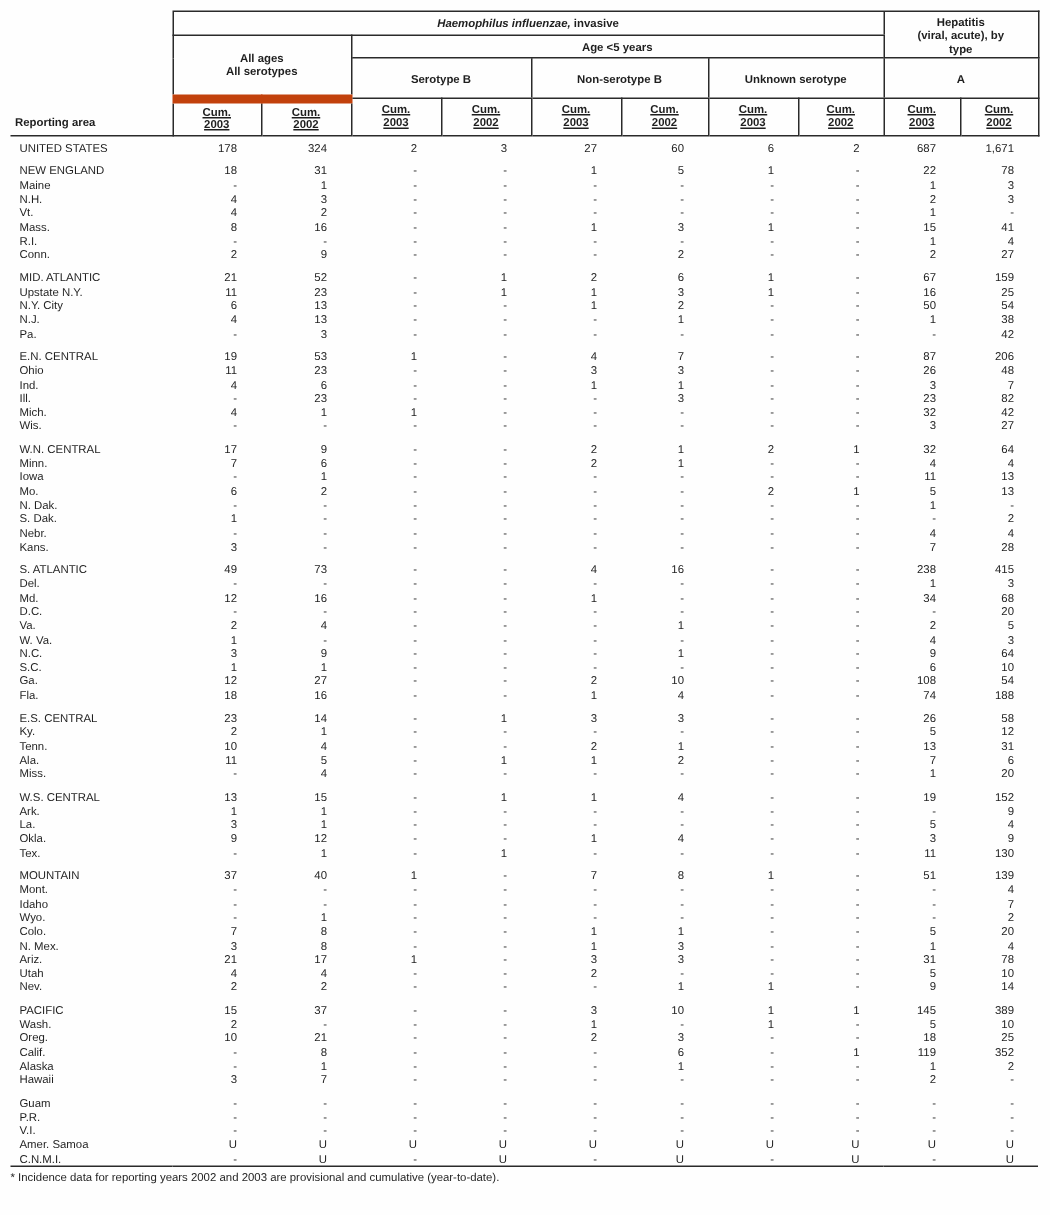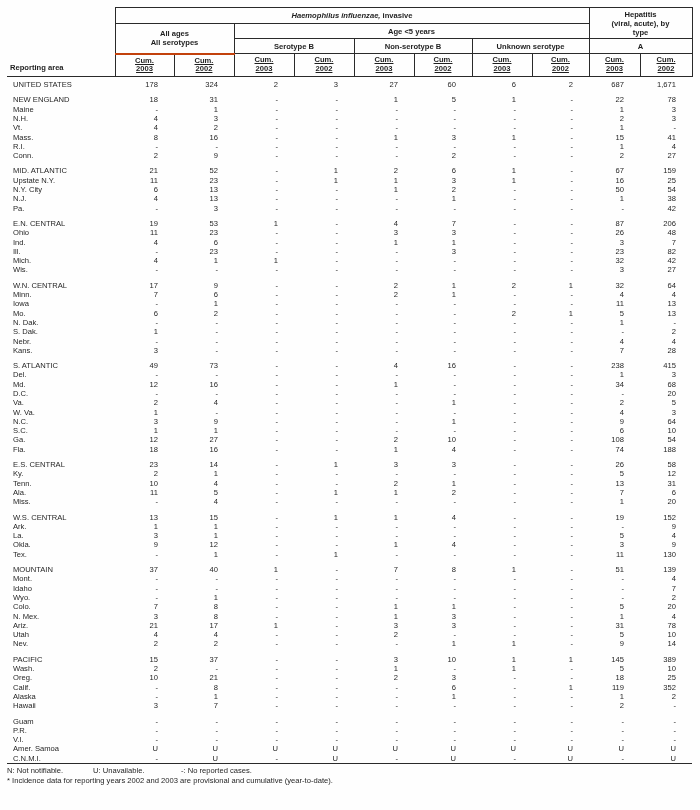--- a/index.html
+++ b/index.html
@@ -10,23 +10,23 @@
   }
   .title { font-size:9.5px; font-weight:bold; line-height:11.5px; margin-bottom:5px; color:#191919; }
   .title i { font-style:italic; }
   table { border-collapse:collapse; table-layout:fixed; width:685px; border-bottom:1.6px solid #2a2a2a; }
   th, td { margin:0; }
   thead th { font-size:7.6px; font-weight:bold; text-align:center; vertical-align:middle; padding:1px 16px; line-height:9px; color:#1f1f1f; }
   .ra-head { border-right:1px solid #2a2a2a; border-bottom:1.6px solid #2a2a2a; text-align:left; vertical-align:bottom; padding:0 0 4px 3px; }
   .hinf { border-top:1px solid #2a2a2a; border-bottom:1px solid #2a2a2a; height:16px; }
   .hinf i { font-style:italic; }
   .hep  { border-top:1px solid #2a2a2a; border-left:1px solid #2a2a2a; border-right:1px solid #2a2a2a; border-bottom:1px solid #2a2a2a; }
-  .allages { border-right:1px solid #2a2a2a; border-bottom:2px solid #c2410c;text-align:center; }
+  .allages { border-right:1px solid #2a2a2a; border-bottom:6px solid #c2410c;text-align:center; }
   .age5 { border-left:1px solid #2a2a2a; border-bottom:1px solid #2a2a2a; height:15px; }
-  .grp  { border-left:1px solid #2a2a2a; border-bottom:1px solid #2a2a2a; height:15px; }
+  .grp  { border-left:1px solid #2a2a2a; border-bottom:1px solid #2a2a2a; height:27px; }
   .grp-a { border-right:1px solid #2a2a2a; }
   #cum-row th { border-left:1px solid #2a2a2a; border-bottom:1.6px solid #2a2a2a; height:21px; line-height:8.8px; padding:2px 0;text-decoration:underline; }
   #cum-row th.cum-last { border-right:1px solid #2a2a2a; }
   tbody th.area { font-weight:normal; font-size:7.6px; text-align:left; padding:0 0 0 6px; white-space:nowrap; }
   tbody td.num { font-size:7.6px; text-align:right; padding:0 16px 0 0; white-space:nowrap; }
   tbody tr { height:9.3px; line-height:9.3px; }
   tbody tr.first-row th, tbody tr.first-row td { padding-top:3px; }
   tbody tr.sec-gap th, tbody tr.sec-gap td { padding-top:6px; }
   .footnotes { width:685px; font-size:7.6px; line-height:9.6px; margin-top:2px; color:#1f1f1f; }
   .fn-seg1 { display:inline-block; width:86px; }
@@ -986,19 +986,16 @@
           <td class="num">U</td>
           <td class="num">-</td>
           <td class="num">U</td>
           <td class="num">-</td>
           <td class="num">U</td>
         </tr>
       </tbody>
   </table>
 
   <div class="footnotes">
-    <div>
-      <span class="fn-seg1">N: Not notifiable.</span><span class="fn-seg2">U: Unavailable.</span><span>-: No reported cases.</span>
-    </div>
     <div>*  Incidence data for reporting years 2002 and 2003 are provisional and cumulative (year-to-date).</div>
   </div>
 
 </div>
 
 </body></html>

